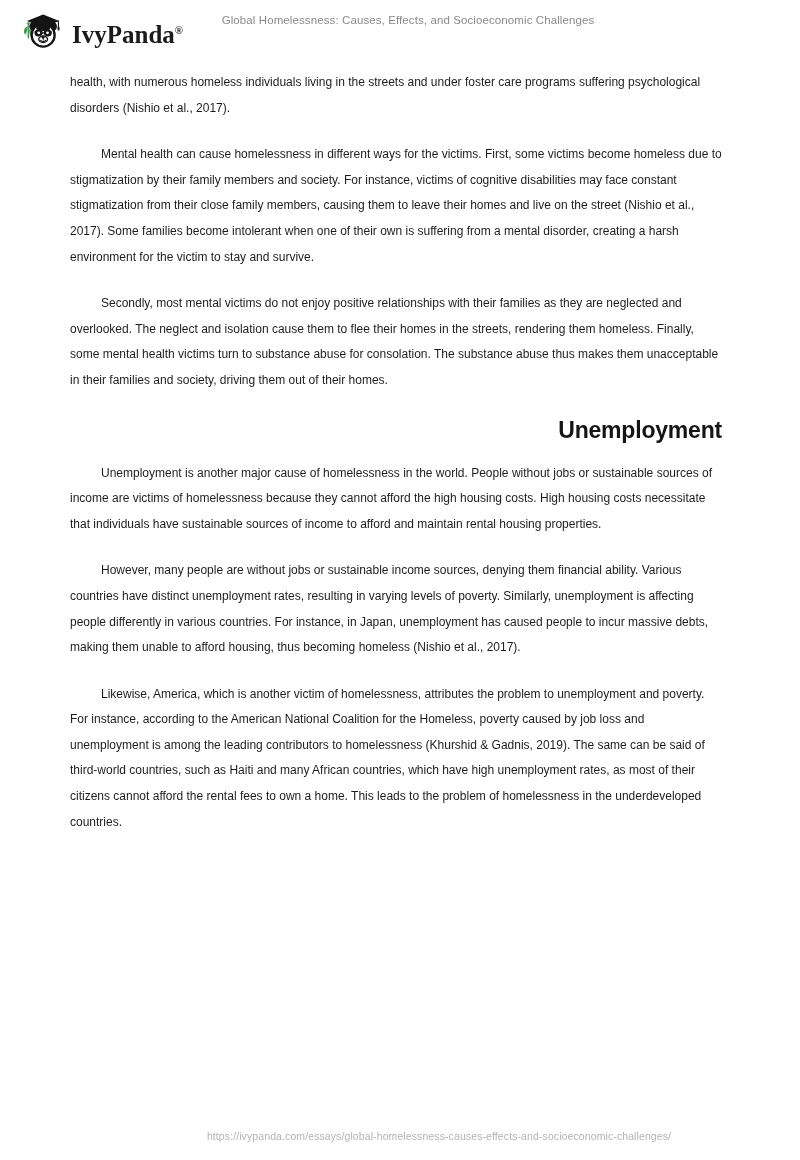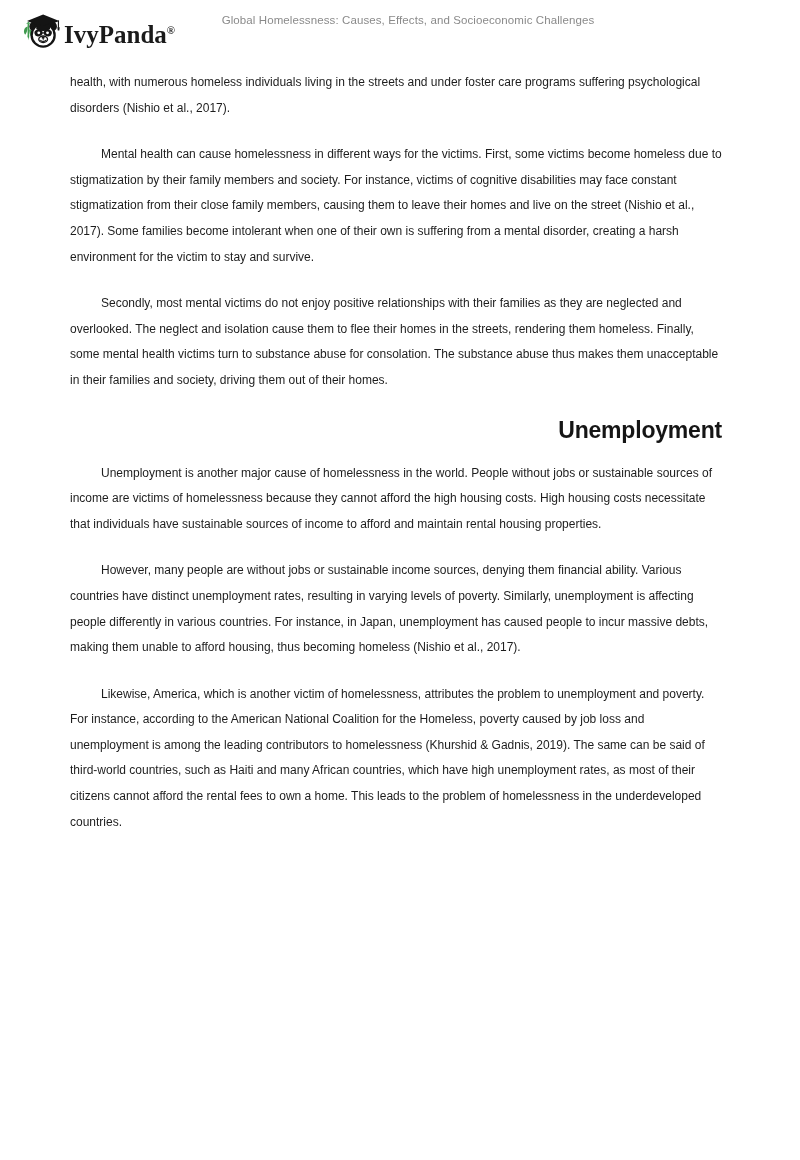--- a/index.html
+++ b/index.html
@@ -44,21 +44,21 @@
     height: 46px;
     flex: 0 0 46px;
     display: block;
   }
   .brand-name {
     font-family: "Liberation Serif", serif;
     font-size: 25px;
     font-weight: bold;
     color: #1a1a1a;
     letter-spacing: 0px;
-    margin-left: 2px;
+    margin-left: 10px;
     line-height: 1;
     position: relative;
     top: 3px;
   }
   .brand-reg {
     font-size: 11px;
     vertical-align: super;
     font-weight: bold;
     line-height: 1;
   }
@@ -184,14 +184,17 @@
 
     <h2 class="section-heading">Unemployment</h2>
 
     <p class="para">Unemployment is another major cause of homelessness in the world. People without jobs or sustainable sources of income are victims of homelessness because they cannot afford the high housing costs. High housing costs necessitate that individuals have sustainable sources of income to afford and maintain rental housing properties.</p>
 
     <p class="para">However, many people are without jobs or sustainable income sources, denying them financial ability. Various countries have distinct unemployment rates, resulting in varying levels of poverty. Similarly, unemployment is affecting people differently in various countries. For instance, in Japan, unemployment has caused people to incur massive debts, making them unable to afford housing, thus becoming homeless (Nishio et al., 2017).</p>
 
     <p class="para">Likewise, America, which is another victim of homelessness, attributes the problem to unemployment and poverty. For instance, according to the American National Coalition for the Homeless, poverty caused by job loss and unemployment is among the leading contributors to homelessness (Khurshid &amp; Gadnis, 2019). The same can be said of third-world countries, such as Haiti and many African countries, which have high unemployment rates, as most of their citizens cannot afford the rental fees to own a home. This leads to the problem of homelessness in the underdeveloped countries.</p>
   </div>
 
+  <div class="page-footer">
+    <span class="footer-url">https://ivypanda.com/essays/global-homelessness-causes-effects-and-socioeconomic-challenges/</span>
+  </div>
 
 </div>
 
 </body></html>

